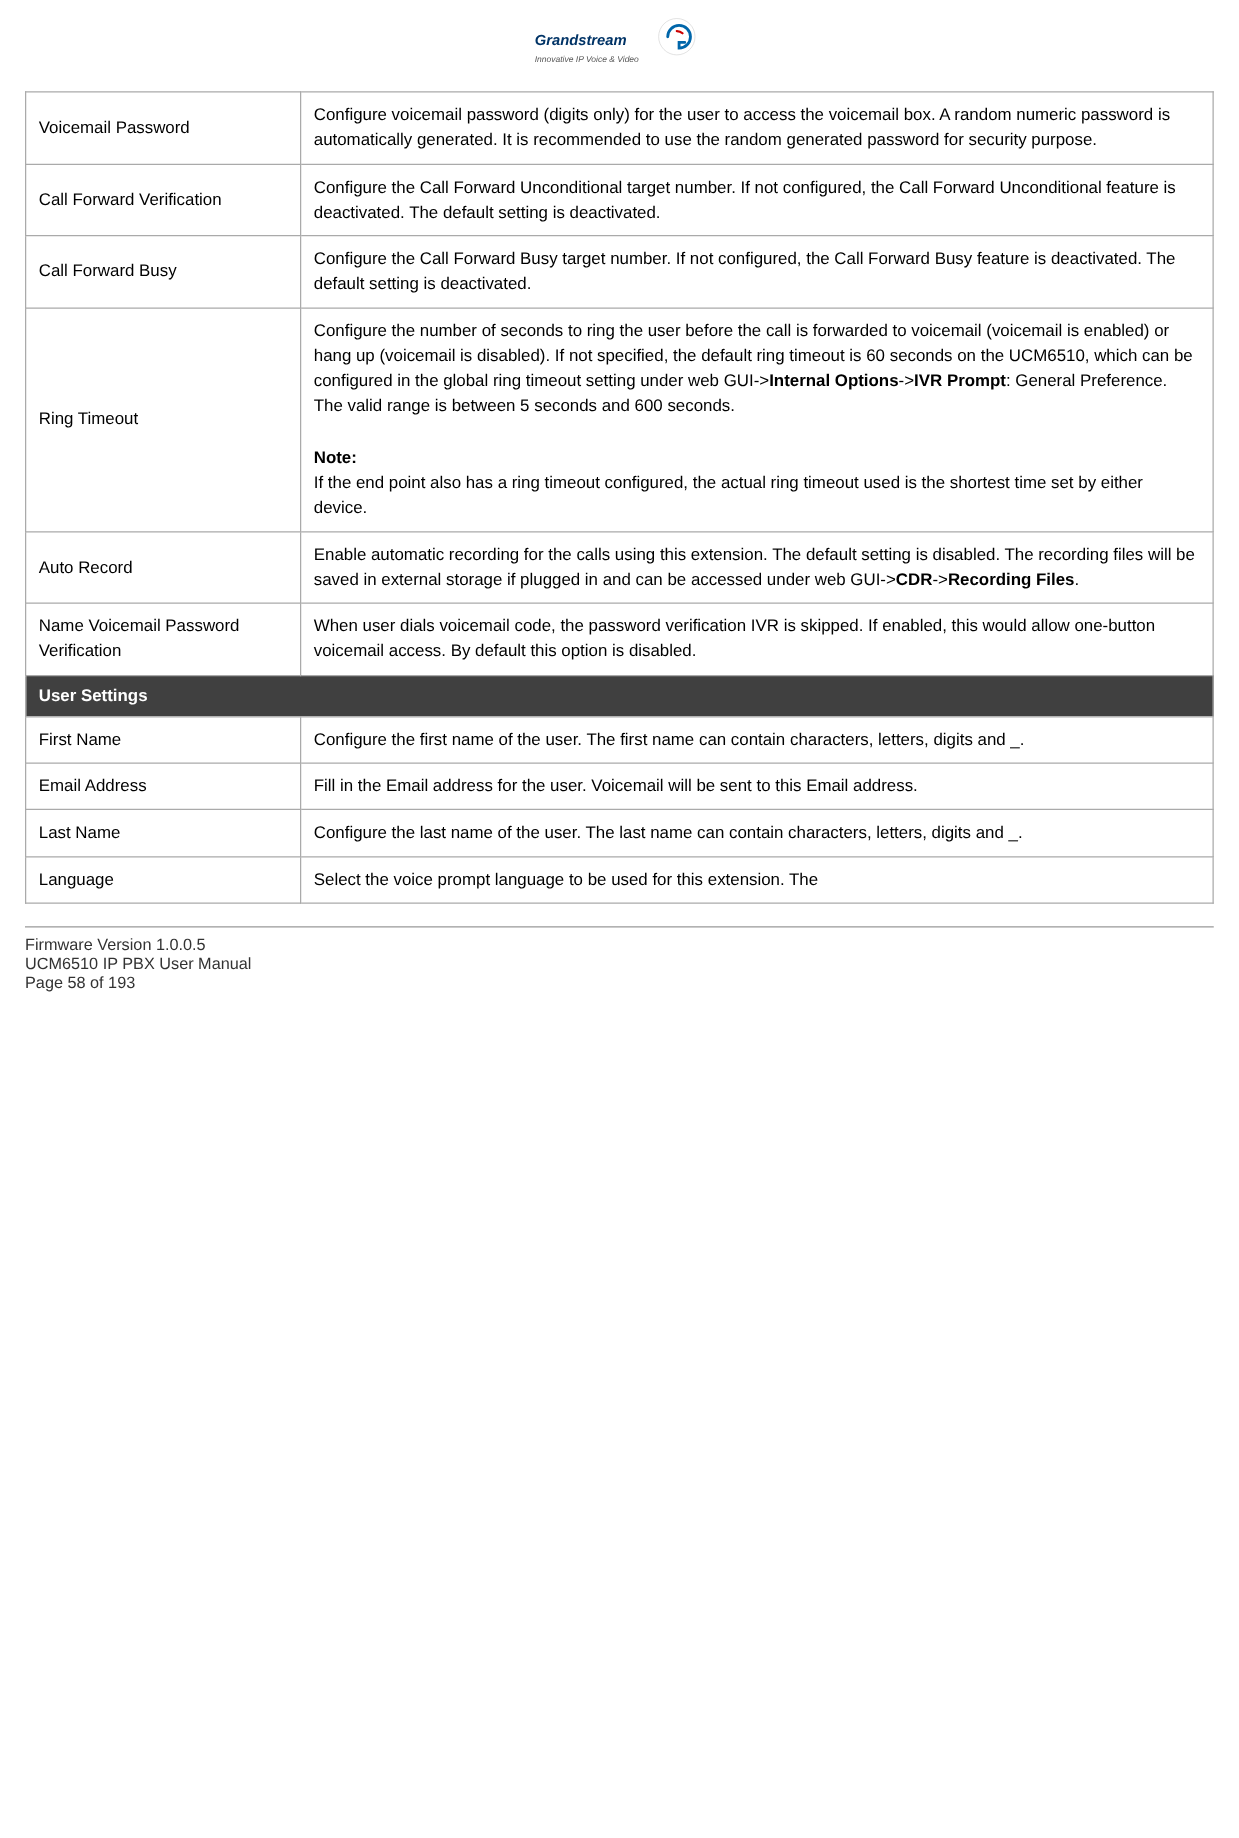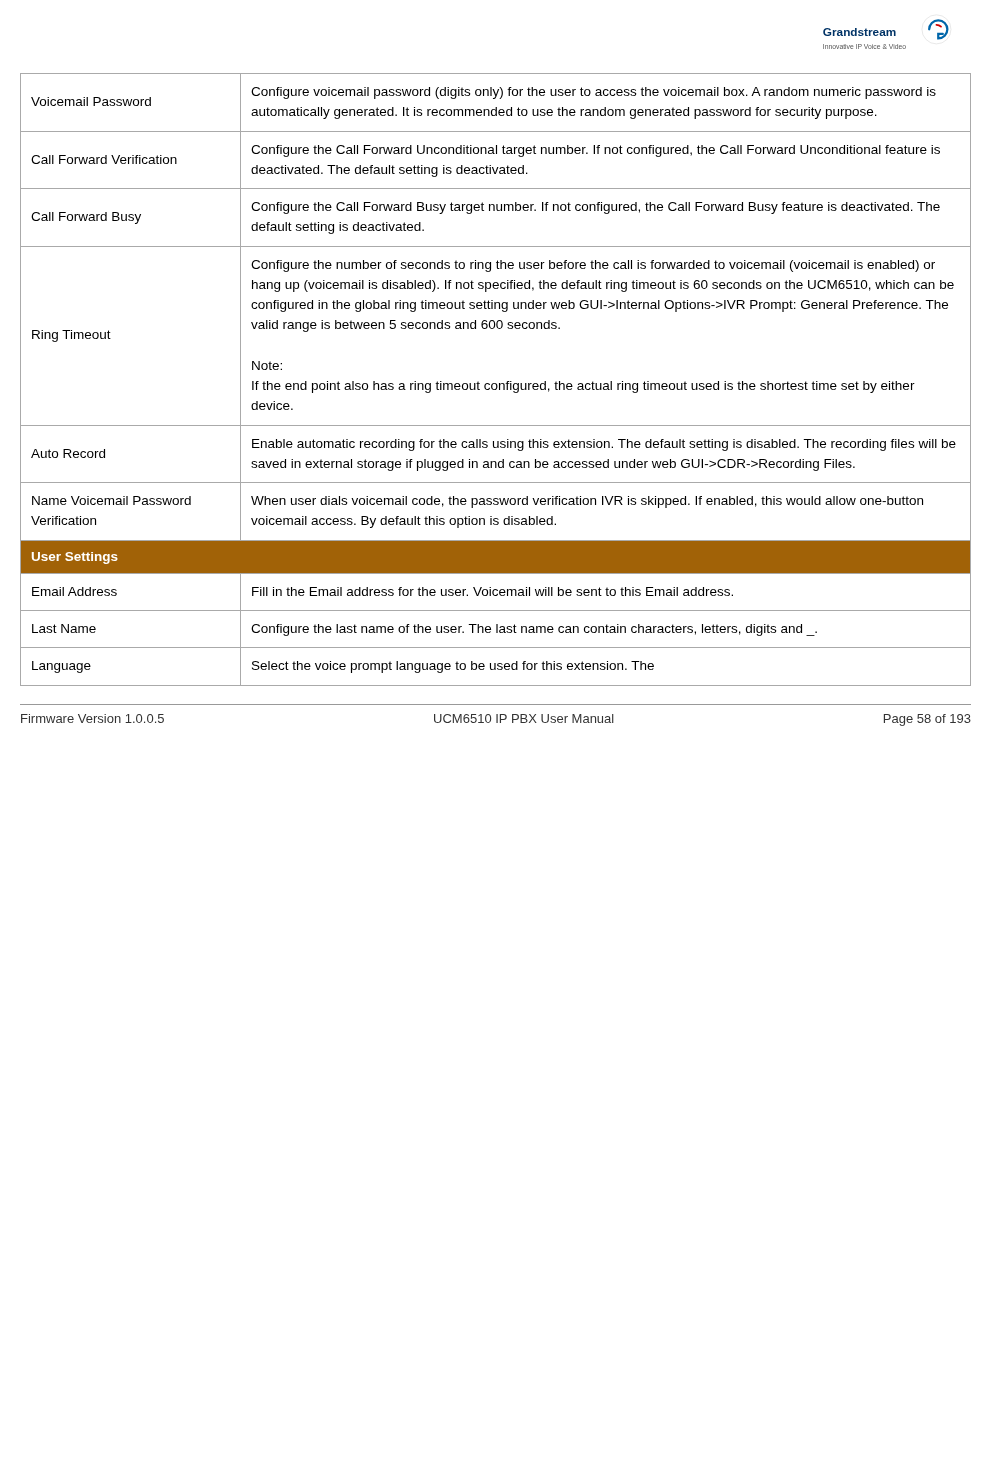--- a/index.html
+++ b/index.html
@@ -11,22 +11,23 @@
       width: 991px;
     }
     .page {
       width: 991px;
       min-height: 1470px;
       padding: 10px 20px 20px 20px;
       position: relative;
     }
     .header {
       display: flex;
-      justify-content: flex-end;
+      justify-content: center;
       margin-bottom: 8px;
+      font-style: italic;
     }
     .logo-area {
       width: 160px;
       height: 55px;
       display: flex;
       align-items: center;
       justify-content: center;
     }
     .logo-svg {
       width: 150px;
@@ -46,34 +47,35 @@
     }
     .col-label {
       width: 220px;
       font-weight: normal;
       vertical-align: middle;
     }
     .col-desc {
       width: auto;
     }
     .section-header td {
-      background-color: #a16207;
+      background-color: #404040;
       color: #fff;
       font-weight: bold;
       padding: 6px 10px;
     }
-    .bold { font-weight: normal; }
+    .bold { font-weight: bold; }
     .footer {
       display: flex;
       justify-content: space-between;
       margin-top: 18px;
       font-size: 13px;
       color: #333;
       border-top: 1px solid #999;
       padding-top: 6px;
+      flex-direction: column;
     }
   </style>
 </head>
 <body>
 
 <div class="page">
 
   <div class="header">
     <div class="logo-area">
       <svg class="logo-svg" viewBox="0 0 160 55" xmlns="http://www.w3.org/2000/svg">
@@ -126,20 +128,24 @@
 
       <tr>
         <td class="col-label">Name Voicemail Password Verification</td>
         <td class="col-desc">When user dials voicemail code, the password verification IVR is skipped. If enabled, this would allow one-button voicemail access. By default this option is disabled.</td>
       </tr>
 
       <tr class="section-header">
         <td colspan="2">User Settings</td>
       </tr>
 
+      <tr>
+        <td class="col-label">First Name</td>
+        <td class="col-desc">Configure the first name of the user. The first name can contain characters, letters, digits and _.</td>
+      </tr>
 
       <tr>
         <td class="col-label">Email Address</td>
         <td class="col-desc">Fill in the Email address for the user. Voicemail will be sent to this Email address.</td>
       </tr>
 
       <tr>
         <td class="col-label">Last Name</td>
         <td class="col-desc">Configure the last name of the user. The last name can contain characters, letters, digits and _.</td>
       </tr>

